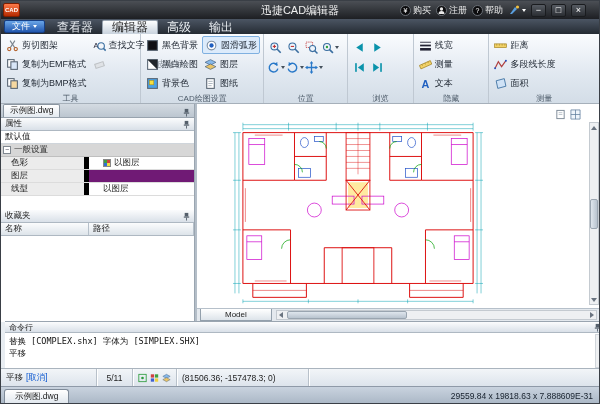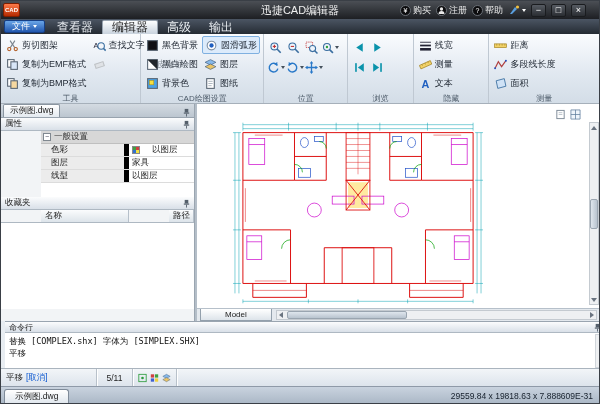--- a/index.html
+++ b/index.html
@@ -60,34 +60,34 @@
   .doc-tabbar { height:14px; background:linear-gradient(#d4dbe2,#bcc6d0); display:flex; align-items:flex-end; border-bottom:1px solid #98a3ae; }
   .doc-tab { height:13px; margin-left:2px; padding:0 6px; background:linear-gradient(#ffffff,#e4eaf0);
     border:1px solid #8a95a0; border-bottom:none; border-radius:2px 2px 0 0; font-size:8.5px; display:flex; align-items:center; }
   .pin { margin-left:auto; margin-right:3px; display:flex; align-items:center; }
   .pin svg { width:9px; height:9px; }
 
   .panel-header { height:13px; background:linear-gradient(#fbfcfd,#d9e0e8); border-bottom:1px solid #aeb8c2;
     display:flex; align-items:center; padding-left:4px; font-size:8.5px; color:#222; }
   .combo-row { height:13px; background:#fff; border-bottom:1px solid #cfd5db; display:flex; align-items:center;
     padding-left:4px; font-size:8.5px; }
-  .pgrid { background:#701a75;margin-left:40px; }
+  .pgrid { background:#701a75; }
   .pgroup-row { height:13px; background:#d7d7d7; border-bottom:1px solid #bfbfbf; display:flex; align-items:center;
     gap:3px; padding-left:2px; font-size:8.5px; color:#333; }
   .collapse-box { width:8px; height:8px; border:1px solid #808890; background:#fff; font-size:7px; line-height:6px;
     text-align:center; color:#445; }
   .prow { display:flex; height:13px; border-bottom:1px solid #dcdcdc; font-size:8.5px; }
   .pname { width:88px; background:#ececec; border-right:5px solid #000000; padding-left:10px; display:flex; align-items:center; }
-  .pval { flex:1; background:#fff; padding-left:3px; display:flex; align-items:center; gap:12px; }
+  .pval { flex:1; background:#fff; padding-left:14px; display:flex; align-items:center; gap:3px; }
   .swatch { width:8px; height:8px; border:1px solid #888;
     background:conic-gradient(#d04040 25%, #f0e040 0 50%, #3070d0 0 75%, #40a040 0); }
   .pgrid-empty { height:14px; background:#fff; }
   .fav-cols { display:flex; height:13px; border-bottom:1px solid #aeb8c2; }
   .fav-col { background:linear-gradient(#fbfcfd,#dde4ea); border-right:1px solid #b6c0ca; font-size:8.5px;
-    display:flex; align-items:center; padding-left:4px;margin-left:40px; }
+    display:flex; align-items:center; padding-left:4px; }
   .fav-col.name { width:88px; }
   .fav-col.path { flex:1; }
   .fav-empty { background:#fff; height:86px; }
 
   
   .canvas { position:absolute; left:196px; top:0; width:404px; height:217px; background:#fff; }
   .canvas-icons { position:absolute; top:5px; right:20px; display:flex; gap:4px; }
   .canvas-icons svg { width:11px; height:11px; }
   .floorplan { position:absolute; left:32px; top:14px; width:258px; height:190px; }
   .vscroll { position:absolute; right:2px; top:18px; bottom:16px; width:10px; background:#eef0f2; border:1px solid #c4cad0; }
@@ -460,38 +460,38 @@
         <span>属性</span>
         <span class="pin">
           <svg viewBox="0 0 10 10">
               <rect x="3" y="1" width="4" height="4" fill="#55606c"></rect>
               <rect x="2" y="5" width="6" height="1.3" fill="#55606c"></rect>
               <line x1="5" y1="6.3" x2="5" y2="9.5" stroke="#55606c"></line>
             </svg>
         </span>
       </div>
 
+      <div class="combo-row">
+        <span>默认值</span>
+      </div>
 
       <div class="pgrid">
         <div class="pgroup-row">
           <span class="collapse-box">−</span>
           <span>一般设置</span>
         </div>
         <div class="prow">
           <div class="pname">色彩</div>
           <div class="pval">
             <span class="swatch"></span>
             <span>以图层</span>
           </div>
         </div>
         <div class="prow">
           <div class="pname">图层</div>
-          <div class="pval">
-            <span>家具</span>
-          </div>
         </div>
         <div class="prow">
           <div class="pname">线型</div>
           <div class="pval">
             <span>以图层</span>
           </div>
         </div>
         <div class="pgrid-empty"></div>
       </div>
 
@@ -678,20 +678,21 @@
         <rect x="1" y="1" width="4" height="4" fill="#d04040"></rect>
           <rect x="6" y="1" width="4" height="4" fill="#40a040"></rect>
         <rect x="1" y="6" width="4" height="4" fill="#4060d0"></rect>
           <rect x="6" y="6" width="4" height="4" fill="#f0d040"></rect>
         </svg>
       <svg viewBox="0 0 11 11">
         <path d="M5.5,1 L10,3.5 5.5,6 1,3.5 z" fill="#86b8ea" stroke="#3c5a78" stroke-width="0.5"></path>
         <path d="M5.5,5 L10,7.5 5.5,10 1,7.5 z" fill="#eac468" stroke="#3c5a78" stroke-width="0.5"></path>
         </svg>
     </div>
+    <div class="scell coords">(81506.36; -157478.3; 0)</div>
     <div class="scell fill"></div>
   </div>
 
   <div class="bottomrow">
     <div class="file-tab">示例图.dwg</div>
     <div class="dims">29559.84 x 19818.63 x 7.888609E-31</div>
   </div>
 
 </div>
 

